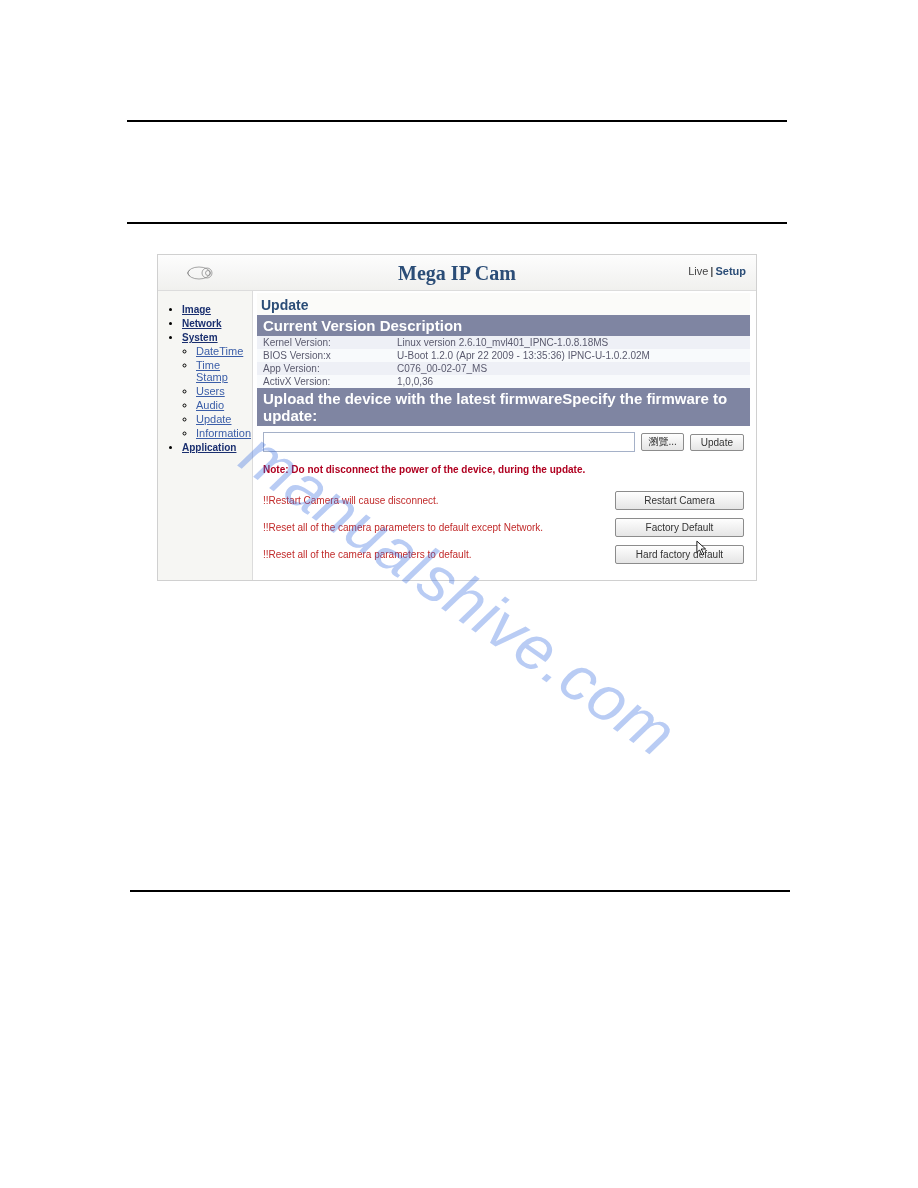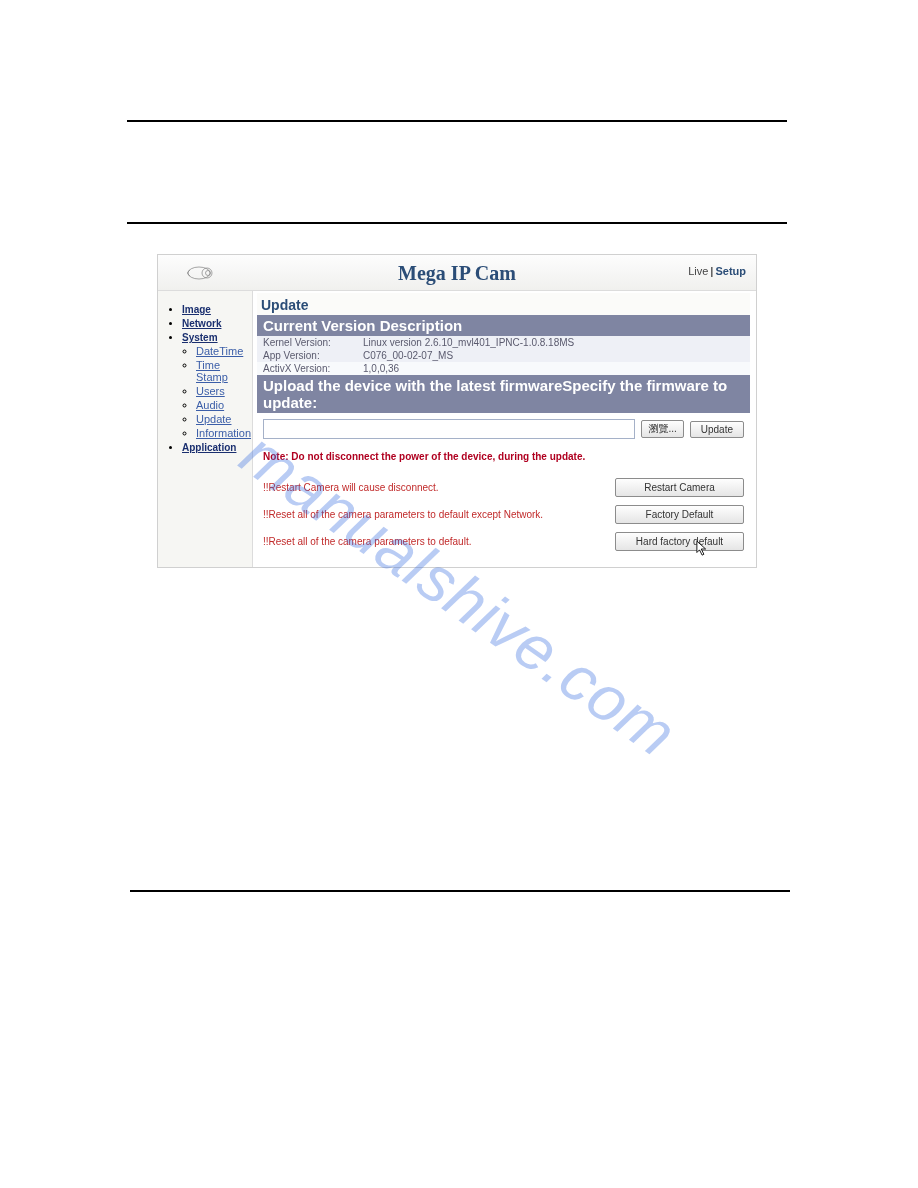--- a/index.html
+++ b/index.html
@@ -104,21 +104,21 @@
     font-size:15px;
     padding:2px 6px;
   }
   .kv-row {
     display:flex;
     font-size:10px;
     padding:1px 6px;
   }
   .kv-row.even { background:#eef0f6; }
   .kv-row.odd { background:#f8fafc; }
-  .kv-row .k { width:100px; color:#5a5a6e;}
+  .kv-row .k { width:134px; color:#5a5a6e;}
   .kv-row .v { flex:1; color:#5a5a6e;}
   .update-row {
     padding:6px;
     display:flex;
     gap:6px;
     align-items:center;
   }
   .file-input {
     flex:1;
     height:20px;
@@ -208,20 +208,24 @@
         </ul>
       </div>
 
       <div class="main">
         <div class="page-title">Update</div>
         <div class="section-bar">Current Version Description</div>
         <div class="kv-row even">
           <div class="k">Kernel Version:</div>
           <div class="v">Linux version 2.6.10_mvl401_IPNC-1.0.8.18MS</div>
         </div>
+        <div class="kv-row odd">
+          <div class="k">BIOS Version:x</div>
+          <div class="v">U-Boot 1.2.0 (Apr 22 2009 - 13:35:36) IPNC-U-1.0.2.02M</div>
+        </div>
         <div class="kv-row even">
           <div class="k">App Version:</div>
           <div class="v">C076_00-02-07_MS</div>
         </div>
         <div class="kv-row odd">
           <div class="k">ActivX Version:</div>
           <div class="v">1,0,0,36</div>
         </div>
 
         <div class="section-bar">Upload the device with the latest firmwareSpecify the firmware to update:</div>

